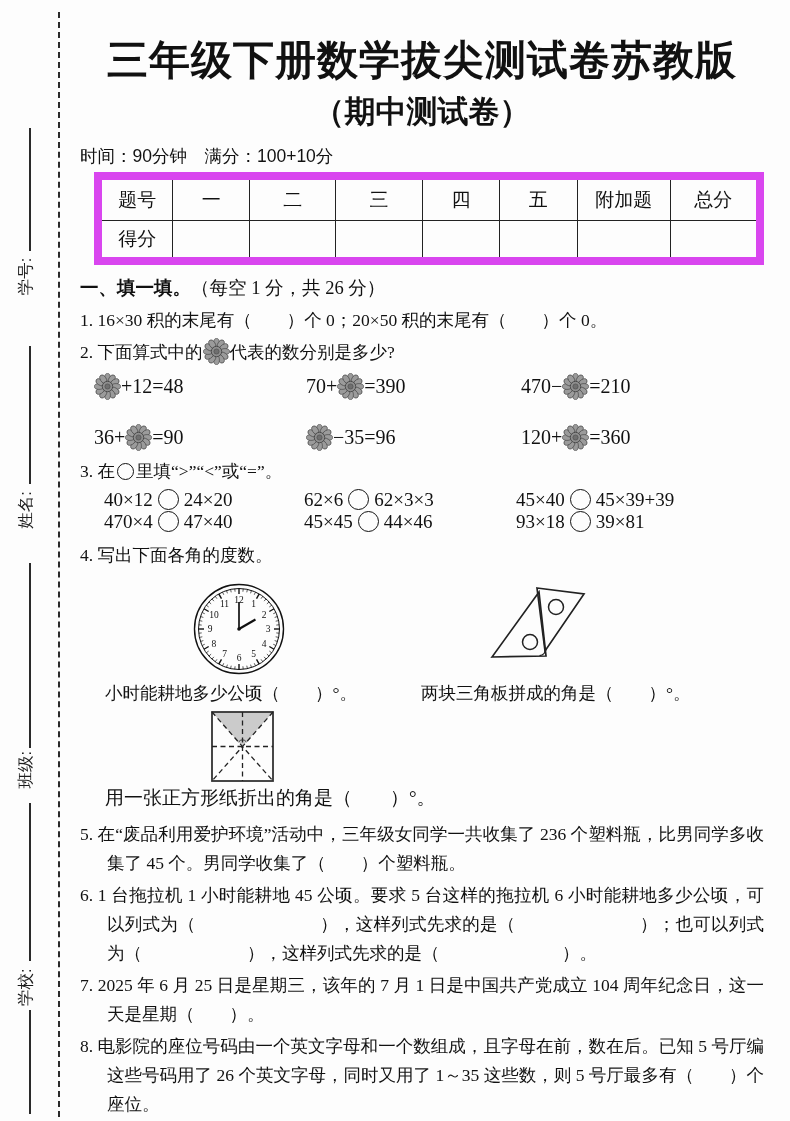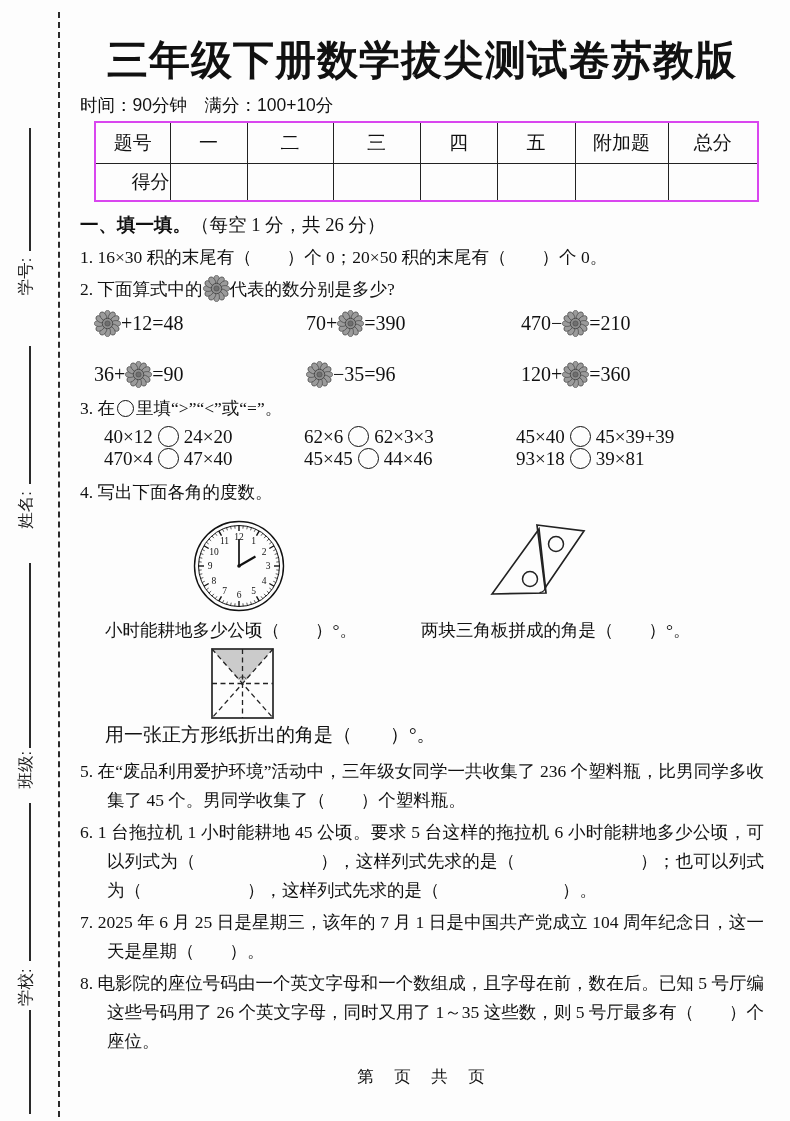--- a/index.html
+++ b/index.html
@@ -30,24 +30,24 @@
   }
   h2{
     font-family:"Liberation Sans","DejaVu Sans",sans-serif;
     font-weight:bold;font-size:31px;line-height:1.2;text-align:center;
     margin:0 0 14px;
   }
   .time-line{
     font-family:"Liberation Sans","DejaVu Sans",sans-serif;
     font-size:17.5px;text-align:left;margin:0 2px 4px 0;
   }
-  table{border-collapse:collapse;margin-left:14px;border:2px solid #d946ef;}
+  table{border-collapse:collapse;margin-left:14px;border:8px solid #d946ef;}
   td{border:1.4px solid #222;text-align:center;font-size:19px;padding:0;}
   .th-row td{height:40px;}
-  .score-row td{height:36px;text-align:right;}
+  .score-row td{height:36px;}
   .sec-heading{font-size:18.5px;margin:10px 0 6px;}
   .sec-heading b{font-weight:bold;text-align:right;}
   .q{
     font-size:17.5px;line-height:29px;margin:0 0 3px;
     padding-left:27px;text-indent:-27px;text-align:justify;
   }
   .eq-grid{
     display:grid;grid-template-columns:212px 215px 1fr;
     margin:6px 0 6px 14px;row-gap:24px;font-size:20px;align-items:center;
   }
@@ -85,20 +85,21 @@
   <span style="margin-right:3px">班级:</span>
   <span class="fill-line" style="width:185px;margin-right:34px"></span>
   <span style="margin-right:7px">姓名:</span>
   <span class="fill-line" style="width:138px;margin-right:51px"></span>
   <span style="margin-right:7px">学号:</span>
   <span class="fill-line" style="width:123px"></span>
 </div>
 
 <main>
   <h1>三年级下册数学拔尖测试卷苏教版</h1>
+  <h2>（期中测试卷）</h2>
   <div class="time-line">时间：90分钟　满分：100+10分</div>
 
   <table>
     <colgroup>
       <col style="width:75px">
         <col style="width:77px">
         <col style="width:86px">
         <col style="width:87px">
       <col style="width:77px">
         <col style="width:78px">

